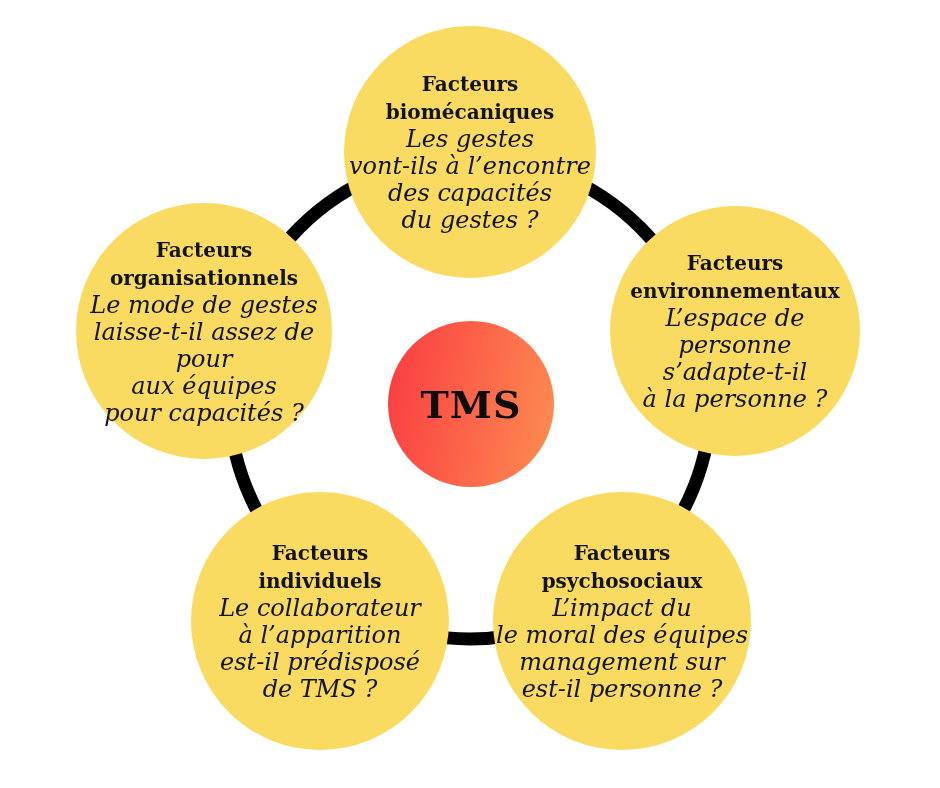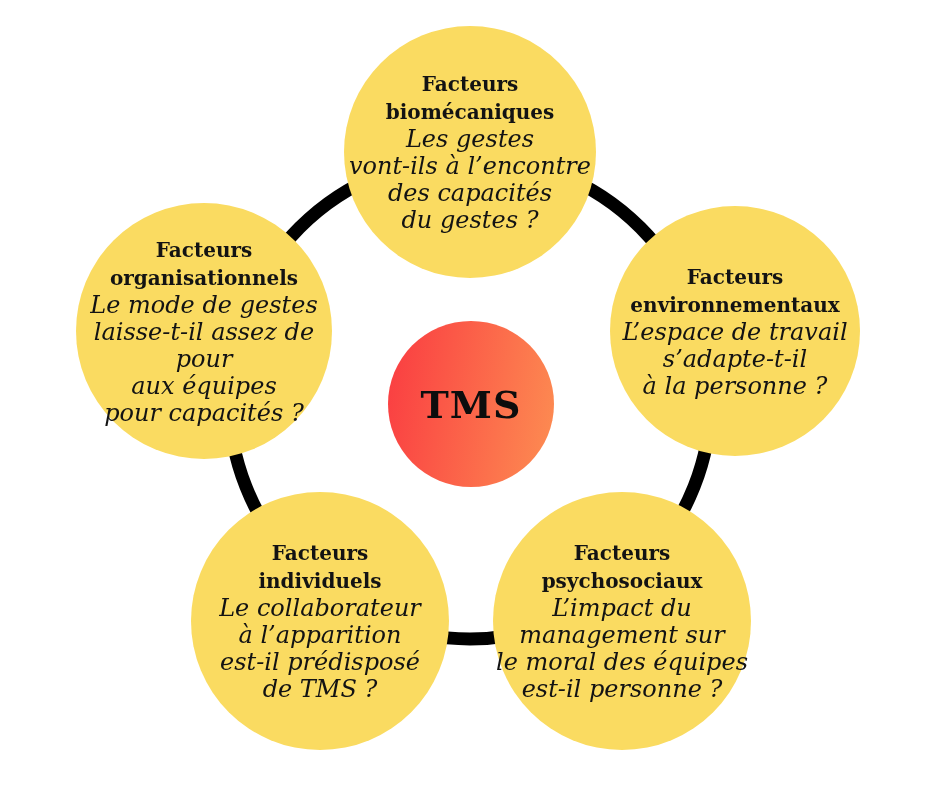--- a/index.html
+++ b/index.html
@@ -86,21 +86,21 @@
       <div>du gestes ?</div>
     </div>
   </div>
 
   <div class="node node-environnementaux">
     <div class="node-title">
       <div>Facteurs</div>
       <div>environnementaux</div>
     </div>
     <div class="node-question">
-      <div>L’espace de travail</div>
+      <div>L’espace de personne</div>
       <div>s’adapte-t-il</div>
       <div>à la personne ?</div>
     </div>
   </div>
 
   <div class="node node-organisationnels">
     <div class="node-title">
       <div>Facteurs</div>
       <div>organisationnels</div>
     </div>
@@ -125,22 +125,22 @@
     </div>
   </div>
 
   <div class="node node-psychosociaux">
     <div class="node-title">
       <div>Facteurs</div>
       <div>psychosociaux</div>
     </div>
     <div class="node-question">
       <div>L’impact du</div>
+      <div>le moral des équipes</div>
       <div>management sur</div>
-      <div>le moral des équipes</div>
       <div>est-il personne ?</div>
     </div>
   </div>
 
   <div class="center-circle">
     <span class="tms-label">TMS</span>
   </div>
 
 </div>
 

